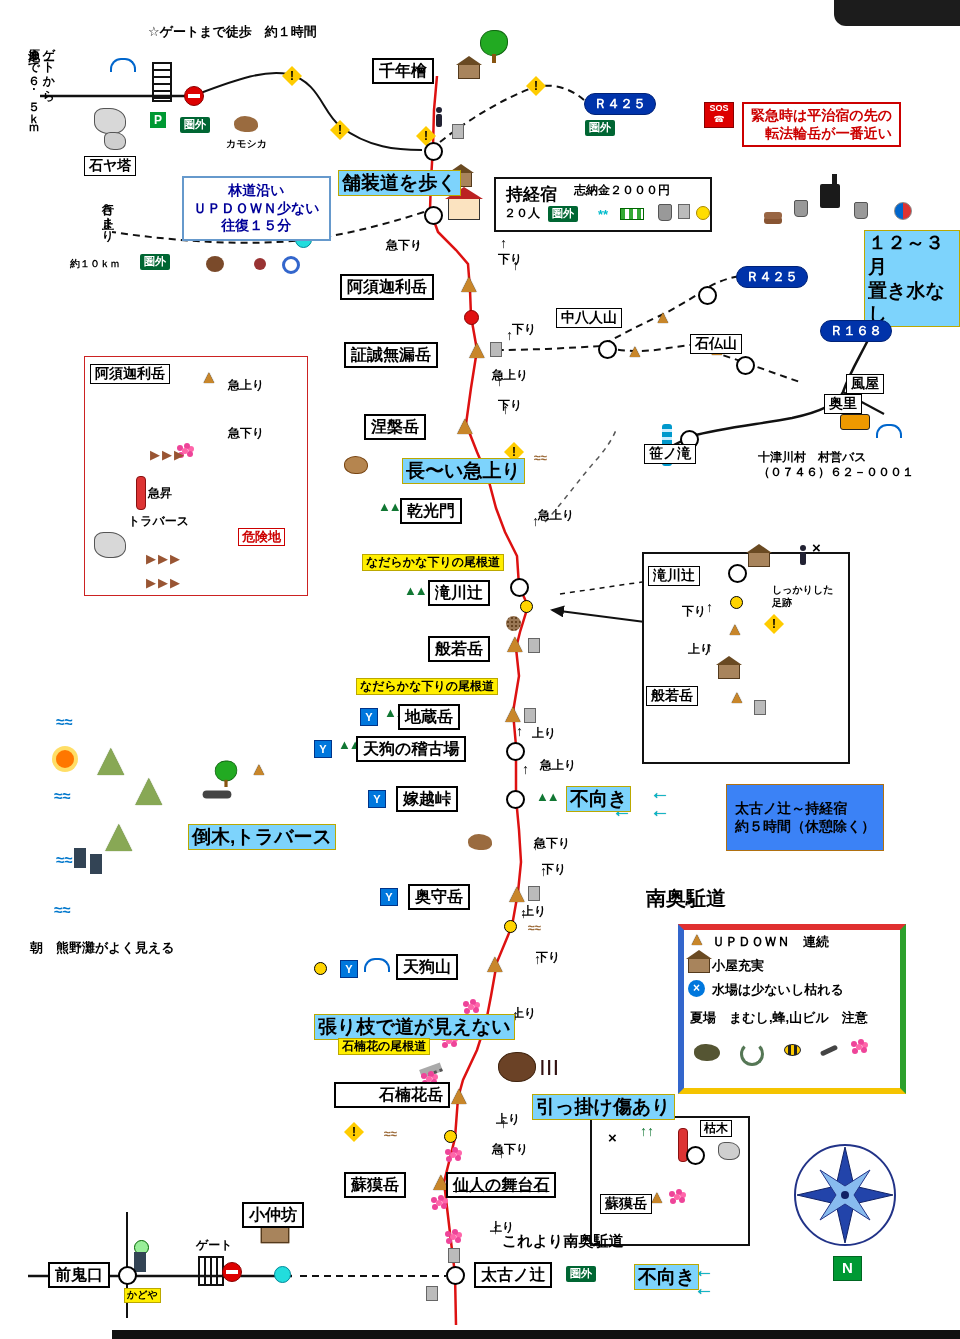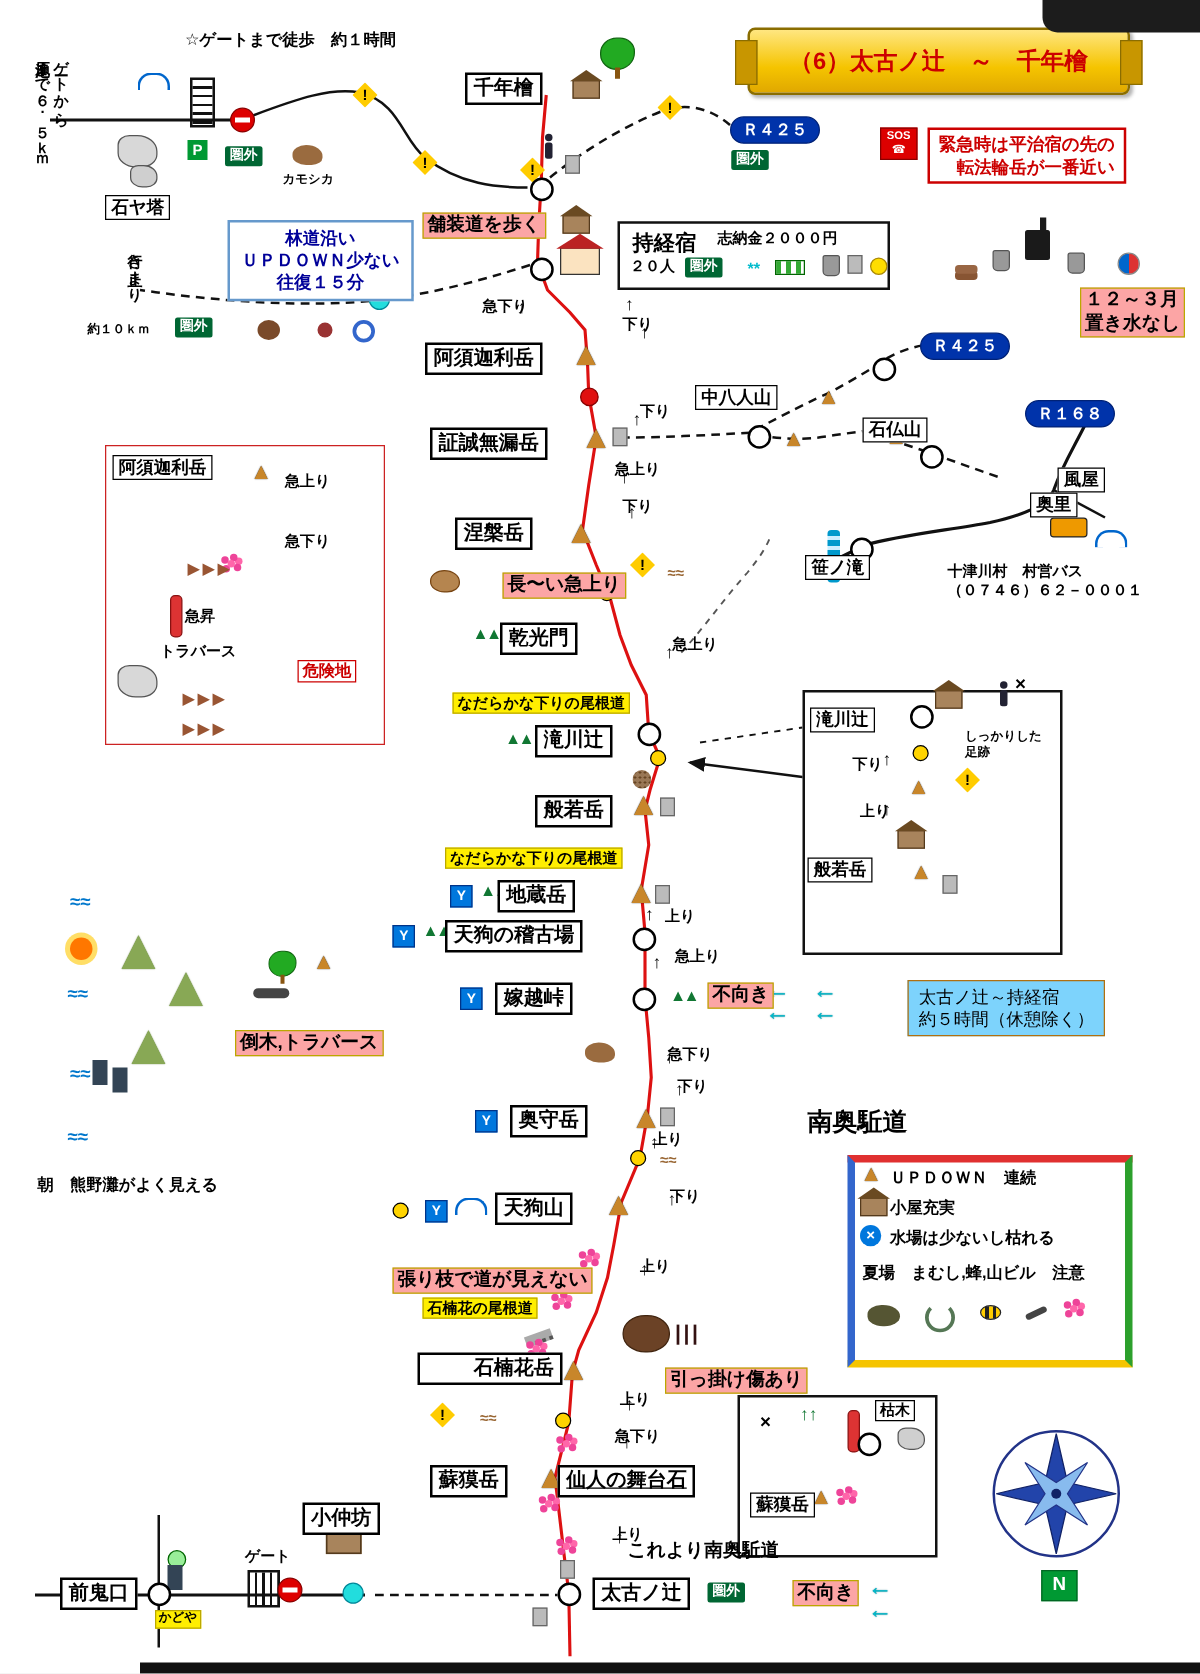--- a/index.html
+++ b/index.html
@@ -7,34 +7,34 @@
          font-family:"Liberation Sans","DejaVu Sans",sans-serif;}
   svg.lines{position:absolute;left:0;top:0;z-index:1;}
   .bx{position:absolute;z-index:2;background:transparent;box-sizing:border-box;}
   .bx-black{border:2px solid #111;background:#fff;}
   .bx-red{border:1.5px solid #c22;background:#fff;}
   .bx-multi{border:6px solid #e03030;border-left-color:#3366cc;border-bottom-color:#f5c400;border-right-color:#2ca02c;background:#fff;}
   .lb{position:absolute;z-index:4;white-space:pre-line;color:#000;line-height:1.25;}
   .place{background:#fff;border:2px solid #000;padding:1px 5px;font-weight:bold;font-size:16px;}
   .place-sm{background:#fff;border:1.5px solid #000;padding:0 4px;font-weight:bold;font-size:14px;}
   .place-xs{background:#fff;border:1px solid #000;padding:0 3px;font-weight:bold;font-size:12px;}
-  .ynote{background:#fca5a5;font-weight:bold;font-size:15px;padding:0 3px;border:1px solid #bba800;}
+  .ynote{background:#7dd3fc;font-weight:bold;font-size:19px;padding:0 3px;border:1px solid #bba800;}
   .ynote-sm{background:#ffee00;font-weight:bold;font-size:12px;padding:0 3px;border:1px solid #bba800;}
   .ynote-xs{background:#ffee00;font-weight:bold;font-size:10px;padding:0 2px;border:1px solid #bba800;}
   .plain{font-size:13px;font-weight:bold;}
   .plain-lg{font-size:17px;font-weight:bold;}
   .plain-sm{font-size:12px;font-weight:bold;}
   .plain-xs{font-size:10px;font-weight:bold;}
   .vert{writing-mode:vertical-rl;text-orientation:upright;font-size:12px;font-weight:bold;}
   .kengai{background:#006633;color:#fff;font-size:11px;font-weight:bold;padding:1px 4px;border-radius:2px;}
   .roadsign{background:#0033aa;color:#fff;font-weight:bold;font-size:13px;padding:2px 9px;border-radius:11px;border:1px solid #002277;}
   .redtext{color:#cc0000;border:2.5px solid #cc0000;background:#fff;font-weight:bold;font-size:14px;padding:3px 7px;}
   .dangerbox{color:#cc0000;border:1.5px solid #cc0000;background:#fff;font-weight:bold;font-size:13px;padding:0 3px;}
   .bluebox{color:#000099;border:2px solid #6699cc;background:#fff;font-weight:bold;font-size:14px;padding:4px 9px;text-align:center;}
-  .orangebox{background:#7dd3fc;border:1px solid #b07010;font-weight:normal;font-size:14px;padding:4px 8px;}
+  .orangebox{background:#3b82f6;border:1px solid #b07010;font-weight:bold;font-size:14px;padding:15px 8px;}
   .head{font-size:20px;font-weight:bold;}
   .head-sm{font-size:15px;font-weight:bold;}
   .nbox{background:#009933;color:#fff;font-weight:bold;font-size:15px;padding:2px 8px;border:1px solid #006622;}
   .banner{position:absolute;left:598px;top:22px;width:302px;height:50px;z-index:5;
           background:linear-gradient(#ffe680,#f5c400 60%,#e0a800);border:2px solid #8a6d00;border-radius:6px;
           display:flex;align-items:center;justify-content:center;box-shadow:2px 2px 3px rgba(0,0,0,.3);}
   .banner::before,.banner::after{content:'';position:absolute;top:8px;width:16px;height:34px;background:#c89600;border:1px solid #8a6d00;z-index:-1;}
   .banner::before{left:-12px;} .banner::after{right:-12px;}
   .banner-text{color:#cc0000;font-weight:bold;font-size:19px;}
   .ic{position:absolute;z-index:3;line-height:1;}
@@ -143,23 +143,20 @@
     <path d="M207,384 L207,468" stroke="#111" stroke-width="2" fill="none"></path>
 
     <g>
       <circle cx="845" cy="1195" r="50" fill="none" stroke="#223388" stroke-width="2"></circle>
       <polygon points="845,1147 854,1186 893,1195 854,1204 845,1243 836,1204 797,1195 836,1186" fill="#2244aa" stroke="#112266" stroke-width="1"></polygon>
       <polygon points="870,1170 854,1195 870,1220 845,1204 820,1220 836,1195 820,1170 845,1186" fill="#88bbee" stroke="#223388" stroke-width="1"></polygon>
       <circle cx="845" cy="1195" r="4" fill="#112266"></circle>
     </g>
   </svg>
 
-  <div class="banner">
-    <span class="banner-text">（6）太古ノ辻　～　千年檜</span>
-  </div>
 
   <div class="corner-overlay"></div>
   <div class="bottom-bar"></div>
 
   <div id="gen">
       <div class="bx bx-black" style="width: 218px; height: 55px; left: 494px; top: 177px;"></div>
       <div class="bx bx-red" style="width: 224px; height: 240px; left: 84px; top: 356px;"></div>
       <div class="bx bx-black" style="width: 208px; height: 212px; left: 642px; top: 552px;"></div>
       <div class="bx bx-multi" style="width: 228px; height: 170px; left: 678px; top: 924px;"></div>
       <div class="bx bx-black" style="width: 160px; height: 130px; left: 590px; top: 1116px;"></div>

